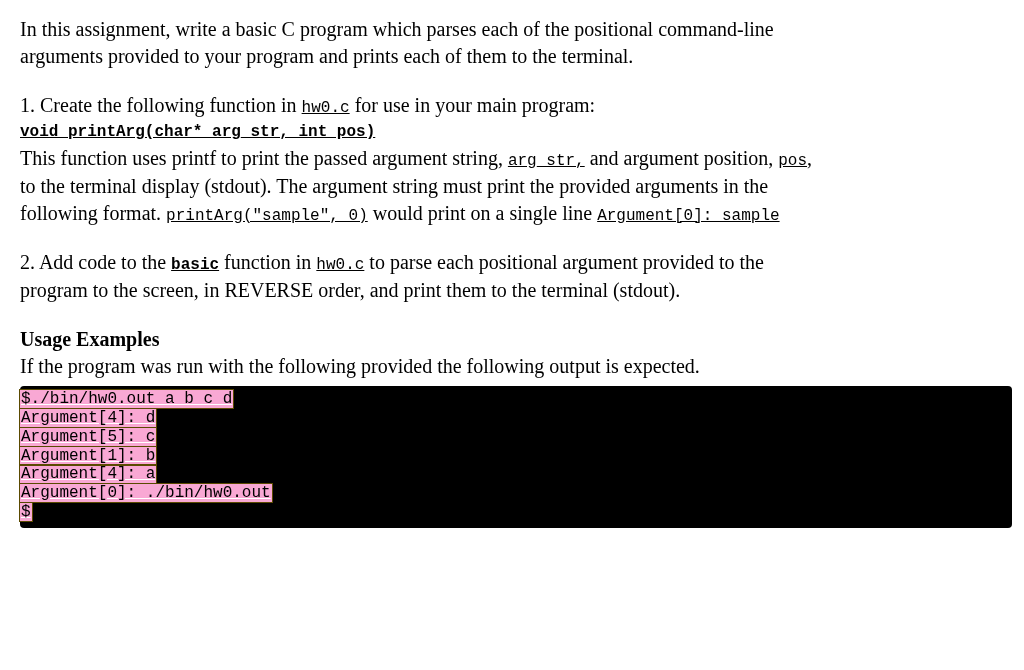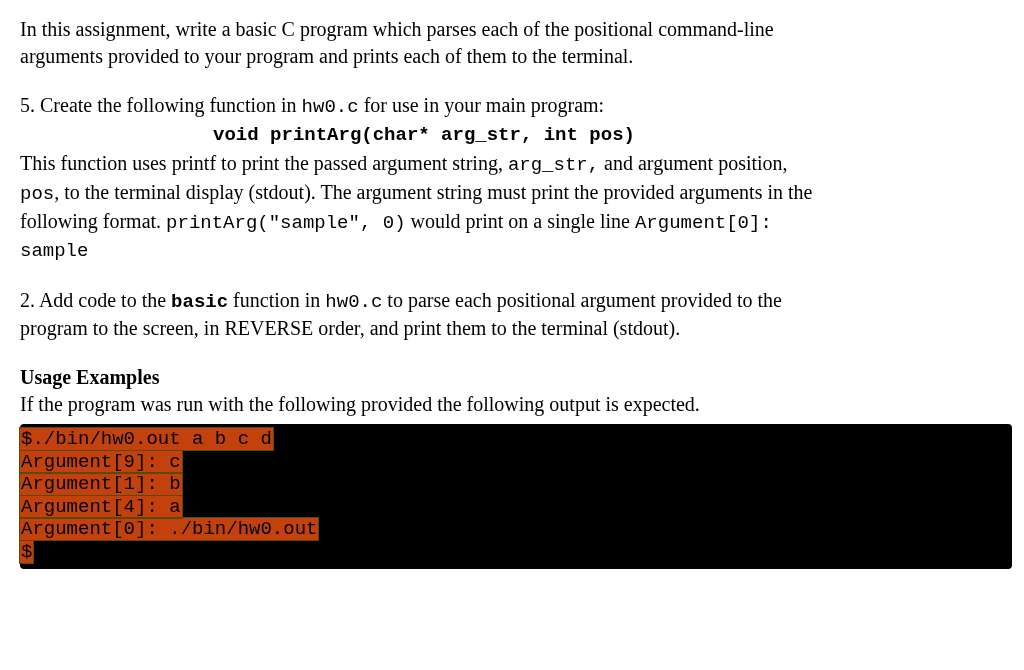--- a/index.html
+++ b/index.html
@@ -12,69 +12,71 @@
     line-height: 1.35;
   }
   .page {
     width: 840px;
     min-height: 670px;
     padding: 16px 12px 18px 20px;
     box-sizing: border-box;
   }
   .mono {
     font-family: "Menlo", "Consolas", "Courier New", monospace;
-    font-size: 19px;
+    font-size: 16px;
+    text-decoration: underline;
   }
   .p { margin: 0 0 22px 0; }
   .p-tight { margin: 0 0 22px 0; }
-  .center-line { text-align: center; margin: 2px 0 2px 0; }
+  .center-line { text-align: left; margin: 2px 0 2px 0; }
   .terminal {
     background: #000000;
     color: #ffffff;
     border-radius: 4px;
     padding: 4px 0 6px 0;
     margin-top: 6px;
     width: 992px;
   }
   .term-line {
     line-height: 1.18;
   }
   .hl {
-    background: #c2410c;
+    background: #f9a8d4;
     color: #000;
     outline: 1px solid #5a4a00;
     padding: 0 1px;
   }
   .mono-b { font-weight: bold; }
   .hdr-underline { font-weight: bold; }
 </style>
 </head>
 <body>
 
 <div class="page">
 
   <div class="p">In this assignment, write a basic C program which parses each of the positional command-line arguments provided to your program and prints each of them to the terminal.</div>
 
   <div class="p-tight">
-    <span>5. Create the following function in </span><span class="mono">hw0.c</span><span> for use in your main program:</span>
+    <span>1. Create the following function in </span><span class="mono">hw0.c</span><span> for use in your main program:</span>
     <div class="center-line mono mono-b">void printArg(char* arg_str, int pos)</div>
     <span>This function uses printf to print the passed argument string, </span><span class="mono">arg_str,</span><span> and argument position, </span><span class="mono">pos</span><span>, to the terminal display (stdout). The argument string must print the provided arguments in the following format. </span><span class="mono">printArg("sample", 0)</span><span> would print on a single line </span><span class="mono">Argument[0]: sample</span>
   </div>
 
   <div class="p-tight">
     <span>2. Add code to the </span><span class="mono mono-b">basic</span><span> function in </span><span class="mono">hw0.c</span><span> to parse each positional argument provided to the program to the screen, in REVERSE order, and print them to the terminal (stdout).</span>
   </div>
 
   <div>
     <div class="hdr-underline">Usage Examples</div>
     <div>If the program was run with the following provided the following output is expected.</div>
 
     <div class="terminal mono">
       <div class="term-line"><span class="hl">$./bin/hw0.out a b c d</span></div>
-      <div class="term-line"><span class="hl">Argument[9]: c</span></div>
+      <div class="term-line"><span class="hl">Argument[4]: d</span></div>
+      <div class="term-line"><span class="hl">Argument[5]: c</span></div>
       <div class="term-line"><span class="hl">Argument[1]: b</span></div>
       <div class="term-line"><span class="hl">Argument[4]: a</span></div>
       <div class="term-line"><span class="hl">Argument[0]: ./bin/hw0.out</span></div>
       <div class="term-line"><span class="hl">$</span></div>
     </div>
   </div>
 
 </div>
 
 </body></html>

